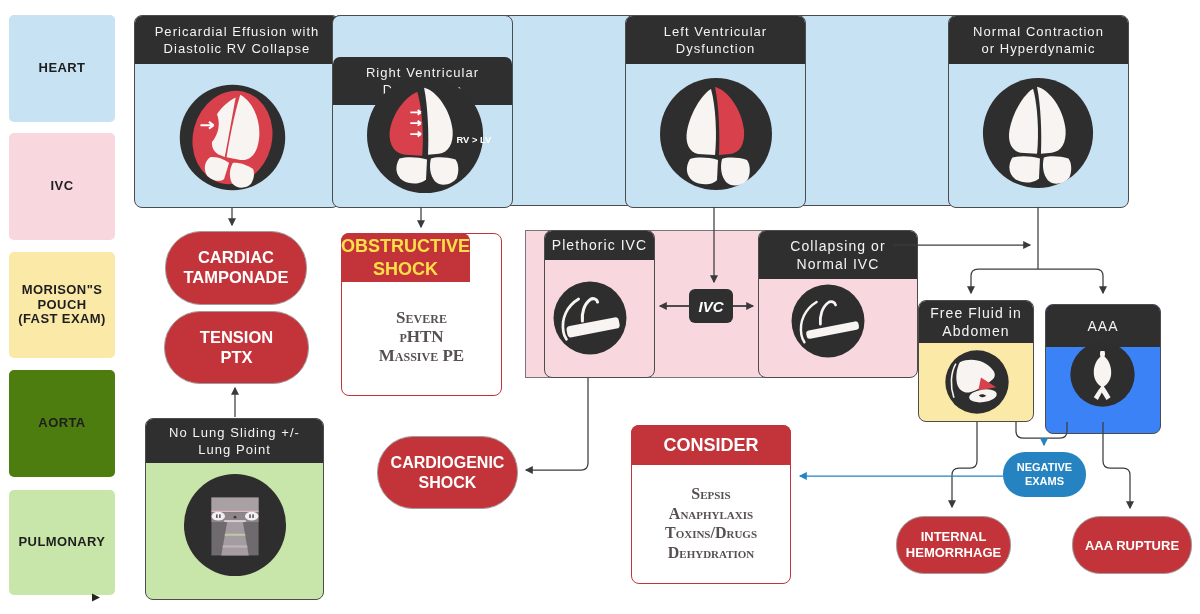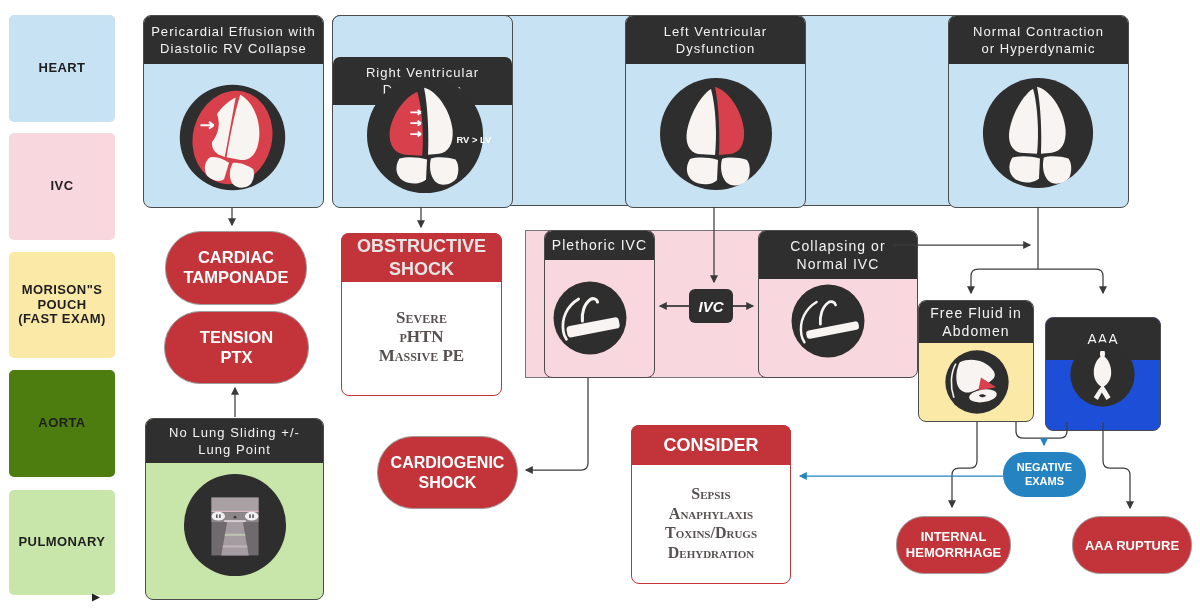--- a/index.html
+++ b/index.html
@@ -23,41 +23,41 @@
 <body>
 
 <div class="sb" style="top:15px;height:107px;background:#c7e2f3;">HEART</div>
 <div class="sb" style="top:133px;height:107px;background:#f8d7de;">IVC</div>
 <div class="sb" style="top:252px;height:106px;background:#fbe9a8;">MORISON"S<br>POUCH<br>(FAST EXAM)</div>
 <div class="sb" style="top:370px;height:107px;background:#4d7c0f;">AORTA</div>
 <div class="sb" style="top:490px;height:105px;background:#c8e6aa;">PULMONARY</div>
 
 <div class="abs" style="left:332px;top:15px;width:795px;height:191px;background:#c7e2f3;border:1.4px solid #4c4c4c;border-radius:8px;"></div>
 
-<div class="topbox" style="left:143px;top:15px;width:179px;height:191px;">
+<div class="topbox" style="left:134px;top:15px;width:179px;height:191px;padding-left:25px;">
   <div class="hdr" style="height:48px;">Pericardial Effusion with<br>Diastolic RV Collapse</div>
 </div>
 
 <div class="topbox" style="left:332px;top:15px;width:179px;height:191px;">
   <div class="hdr" style="height:48px;margin-top:41px;">Right Ventricular<br>Dysfunction</div>
 </div>
 
 <div class="topbox" style="left:625px;top:15px;width:179px;height:191px;">
   <div class="hdr" style="height:48px;">Left Ventricular<br>Dysfunction</div>
 </div>
 
 <div class="topbox" style="left:948px;top:15px;width:179px;height:191px;">
   <div class="hdr" style="height:48px;">Normal Contraction<br>or Hyperdynamic</div>
 </div>
 
 <div class="pill" style="left:165px;top:231px;width:140px;height:72px;border-radius:36px;font-size:16.5px;line-height:1.2;">CARDIAC<br>TAMPONADE</div>
 <div class="pill" style="left:164px;top:311px;width:143px;height:71px;border-radius:36px;font-size:16.5px;line-height:1.2;">TENSION<br>PTX</div>
 
 <div class="abs" style="left:341px;top:233px;width:161px;height:163px;background:#fff;border:1.5px solid #c23439;border-radius:8px;"></div>
-<div class="abs" style="left:341px;top:233px;width:161px;height:49px;background:#c23439;border-radius:8px 8px 0 0;color:#e5e5e5;font-weight:bold;font-size:18px;line-height:1.25;display:flex;align-items:center;justify-content:center;text-align:center;">OBSTRUCTIVE<br>SHOCK</div>
+<div class="abs" style="left:341px;top:233px;width:129px;height:49px;background:#c23439;border-radius:8px 8px 0 0;color:#fde047;font-weight:bold;font-size:18px;line-height:1.25;display:flex;align-items:center;justify-content:center;text-align:center;">OBSTRUCTIVE<br>SHOCK</div>
 <div class="abs slist" style="left:341px;top:308px;width:161px;font-size:17px;line-height:1.12;">Severe<br>pHTN<br>Massive PE</div>
 
 <div class="pill" style="left:377px;top:436px;width:139px;height:71px;border-radius:36px;font-size:16px;line-height:1.2;">CARDIOGENIC<br>SHOCK</div>
 
 <div class="abs" style="left:525px;top:230px;width:368px;height:148px;background:#f8d7de;border:1px solid #777;"></div>
 <div class="abs" style="left:544px;top:230px;width:111px;height:148px;border:1.4px solid #4c4c4c;border-radius:8px;background:#f8d7de;">
   <div class="hdr" style="height:29px;font-size:14px;">Plethoric IVC</div>
 </div>
 <div class="abs" style="left:758px;top:230px;width:160px;height:148px;border:1.4px solid #4c4c4c;border-radius:8px;background:#f8d7de;">
   <div class="hdr" style="height:48px;font-size:14px;">Collapsing or<br>Normal IVC</div>
@@ -65,21 +65,21 @@
 
 <div class="abs" style="left:689px;top:289px;width:44px;height:34px;background:#302f30;border-radius:6px;color:#fff;font-weight:bold;font-style:italic;font-size:15px;display:flex;align-items:center;justify-content:center;">IVC</div>
 
 <div class="abs" style="left:631px;top:425px;width:160px;height:159px;background:#fff;border:1.5px solid #c23439;border-radius:8px;"></div>
 <div class="abs" style="left:631px;top:425px;width:160px;height:40px;background:#c23439;border-radius:8px 8px 0 0;color:#fff;font-weight:bold;font-size:18px;display:flex;align-items:center;justify-content:center;">CONSIDER</div>
 <div class="abs slist" style="left:631px;top:484px;width:160px;font-size:16px;line-height:1.23;">Sepsis<br>Anaphylaxis<br>Toxins/Drugs<br>Dehydration</div>
 
 <div class="abs" style="left:918px;top:300px;width:116px;height:122px;border:1.4px solid #4c4c4c;border-radius:8px;background:#fbe9a8;padding-left:12px;">
   <div class="hdr" style="height:42px;font-size:14px;">Free Fluid in<br>Abdomen</div>
 </div>
-<div class="abs" style="left:1045px;top:317px;width:116px;height:114px;border:1.4px solid #4c4c4c;border-radius:8px;background:#1d4ed8;">
+<div class="abs" style="left:1045px;top:304px;width:116px;height:130px;border:1.4px solid #4c4c4c;border-radius:8px;background:#3b82f6;">
   <div class="hdr" style="height:42px;font-size:14px;">AAA</div>
 </div>
 
 <div class="abs" style="left:1003px;top:452px;width:83px;height:45px;background:#2583c1;border-radius:22px;color:#fff;font-weight:bold;font-size:11px;line-height:1.25;display:flex;align-items:center;justify-content:center;text-align:center;">NEGATIVE<br>EXAMS</div>
 <div class="pill" style="left:896px;top:516px;width:113px;height:56px;border-radius:28px;font-size:13px;line-height:1.25;">INTERNAL<br>HEMORRHAGE</div>
 <div class="pill" style="left:1072px;top:516px;width:118px;height:56px;border-radius:28px;font-size:13px;">AAA RUPTURE</div>
 
 <div class="abs" style="left:145px;top:418px;width:179px;height:182px;border:1.4px solid #4c4c4c;border-radius:8px;background:#c8e6aa;">
   <div class="hdr" style="height:44px;">No Lung Sliding +/-<br>Lung Point</div>
 </div>

